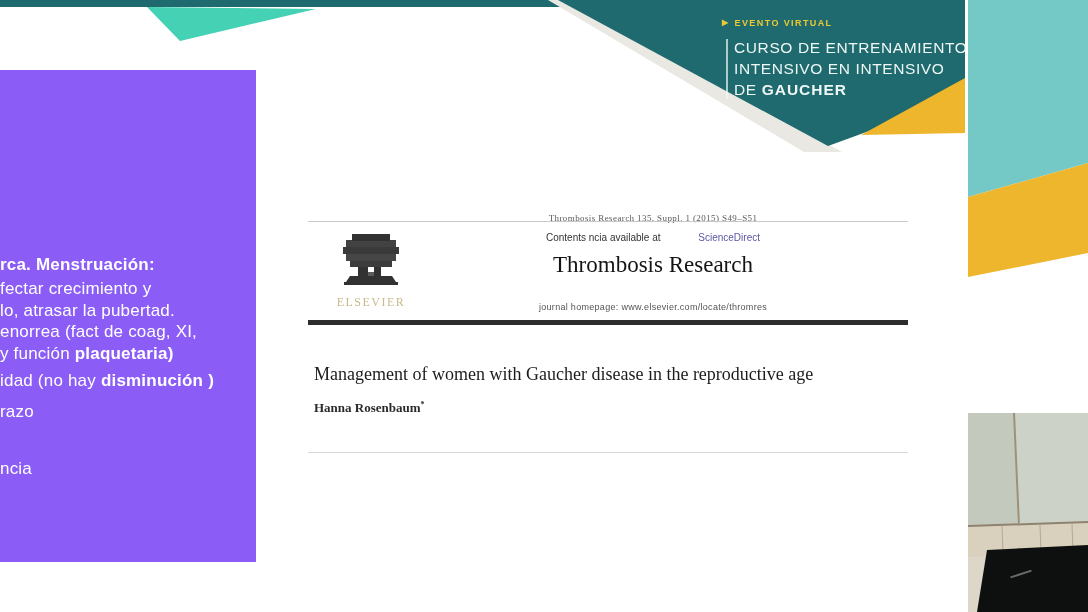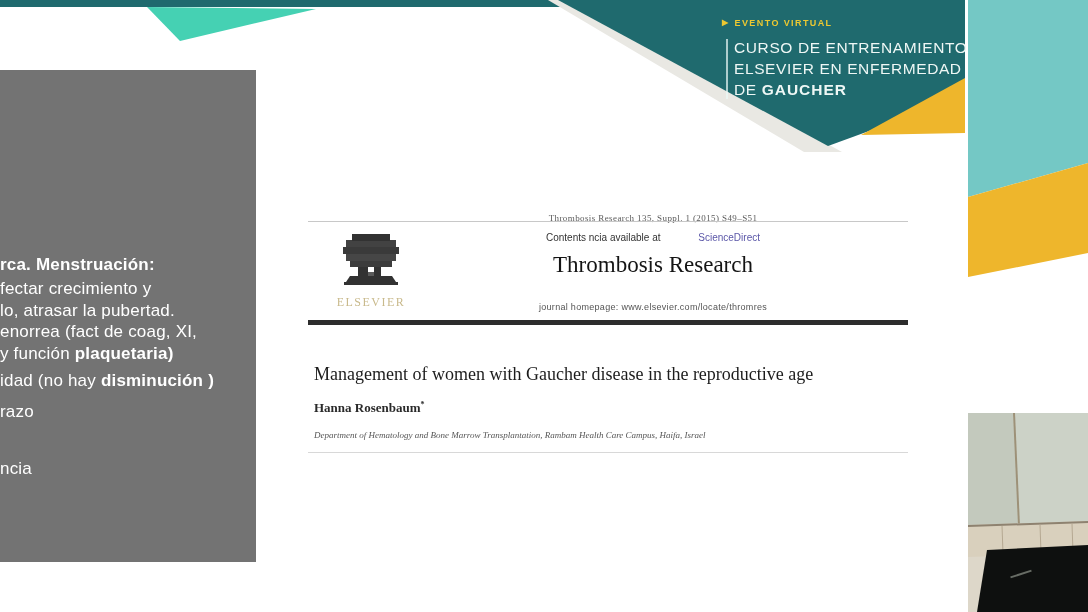--- a/index.html
+++ b/index.html
@@ -24,21 +24,21 @@
 
   .kicker{left:722px;top:18px;display:flex;align-items:center;gap:5px;
           color:#ecc831;font-size:9px;font-weight:bold;letter-spacing:1.4px;}
   .kicker .play{font-size:8px;line-height:8px;}
   .banner-bar{left:726px;top:39px;width:2px;height:60px;background:rgba(235,250,247,.7);}
   .banner-title{left:734px;top:37px;width:250px;color:#eef7f5;font-size:15.5px;
           line-height:21px;letter-spacing:.6px;font-weight:normal;}
   .banner-title .bold{font-weight:bold;letter-spacing:1px;}
 
   
-  .note-box{left:0;top:70px;width:256px;height:492px;background:#737373;}
+  .note-box{left:0;top:70px;width:256px;height:492px;background:#8b5cf6;}
   .note-line{position:absolute;left:0;width:100%;color:#ffffff;font-size:17px;
              line-height:20px;white-space:nowrap;letter-spacing:.2px;}
   .nl-a{font-weight:normal;} .nl-b{font-weight:bold;}
   .n1{top:185px;} .n2{top:209px;} .n3{top:231px;} .n4{top:252px;}
   .n5{top:274px;} .n6{top:301px;} .n7{top:332px;} .n8{top:389px;}
 
   
   .article{left:308px;top:190px;width:600px;height:274px;background:#fff;}
   .article .citation{top:8px;left:90px;right:0;text-align:center;
         font-family:"Liberation Serif",serif;font-size:9px;color:#5a5a5a;letter-spacing:.4px;margin-top:15px;}
@@ -91,21 +91,21 @@
   <div class="abs rc-teal"></div>
   <div class="abs rc-yellow"></div>
 
   <div class="abs kicker">
     <span class="play">▶</span>
     <span>EVENTO VIRTUAL</span>
   </div>
   <div class="abs banner-bar"></div>
   <div class="abs banner-title">
     <div>CURSO DE ENTRENAMIENTO</div>
-    <div>ELSEVIER EN ENFERMEDAD</div>
+    <div>INTENSIVO EN INTENSIVO</div>
     <div><span>DE </span><span class="bold">GAUCHER</span></div>
   </div>
 
   <div class="abs note-box">
     <div class="note-line n1"><span class="nl-a"></span><span class="nl-b">rca. Menstruación:</span></div>
     <div class="note-line n3"><span class="nl-a">lo, atrasar la pubertad.</span><span class="nl-b"></span></div>
     <div class="note-line n2"><span class="nl-a">fectar crecimiento y</span><span class="nl-b"></span></div>
     <div class="note-line n4"><span class="nl-a">enorrea (fact de coag, XI,</span><span class="nl-b"></span></div>
     <div class="note-line n5"><span class="nl-a">y función </span><span class="nl-b">plaquetaria)</span></div>
     <div class="note-line n6"><span class="nl-a">idad (no hay </span><span class="nl-b">disminución )</span></div>
@@ -140,21 +140,20 @@
     </div>
     <div class="abs header-center journal-title">Thrombosis Research</div>
     <div class="abs header-center homepage">journal homepage: www.elsevier.com/locate/thromres</div>
 
     <div class="abs thick-rule"></div>
 
     <div class="abs paper-title">Management of women with Gaucher disease in the reproductive age</div>
     <div class="abs author">
       <span>Hanna Rosenbaum</span><sup>*</sup>
     </div>
-    <div class="abs affiliation">Department of Hematology and Bone Marrow Transplantation, Rambam Health Care Campus, Haifa, Israel</div>
     <div class="abs faint-rule"></div>
   </div>
 
   <div class="abs webcam">
     <div class="wall-left"></div>
     <div class="wall-seam"></div>
     <div class="below-ledge"></div>
     <div class="ledge">
       <div class="tile-seam ts1"></div>
       <div class="tile-seam ts2"></div>

